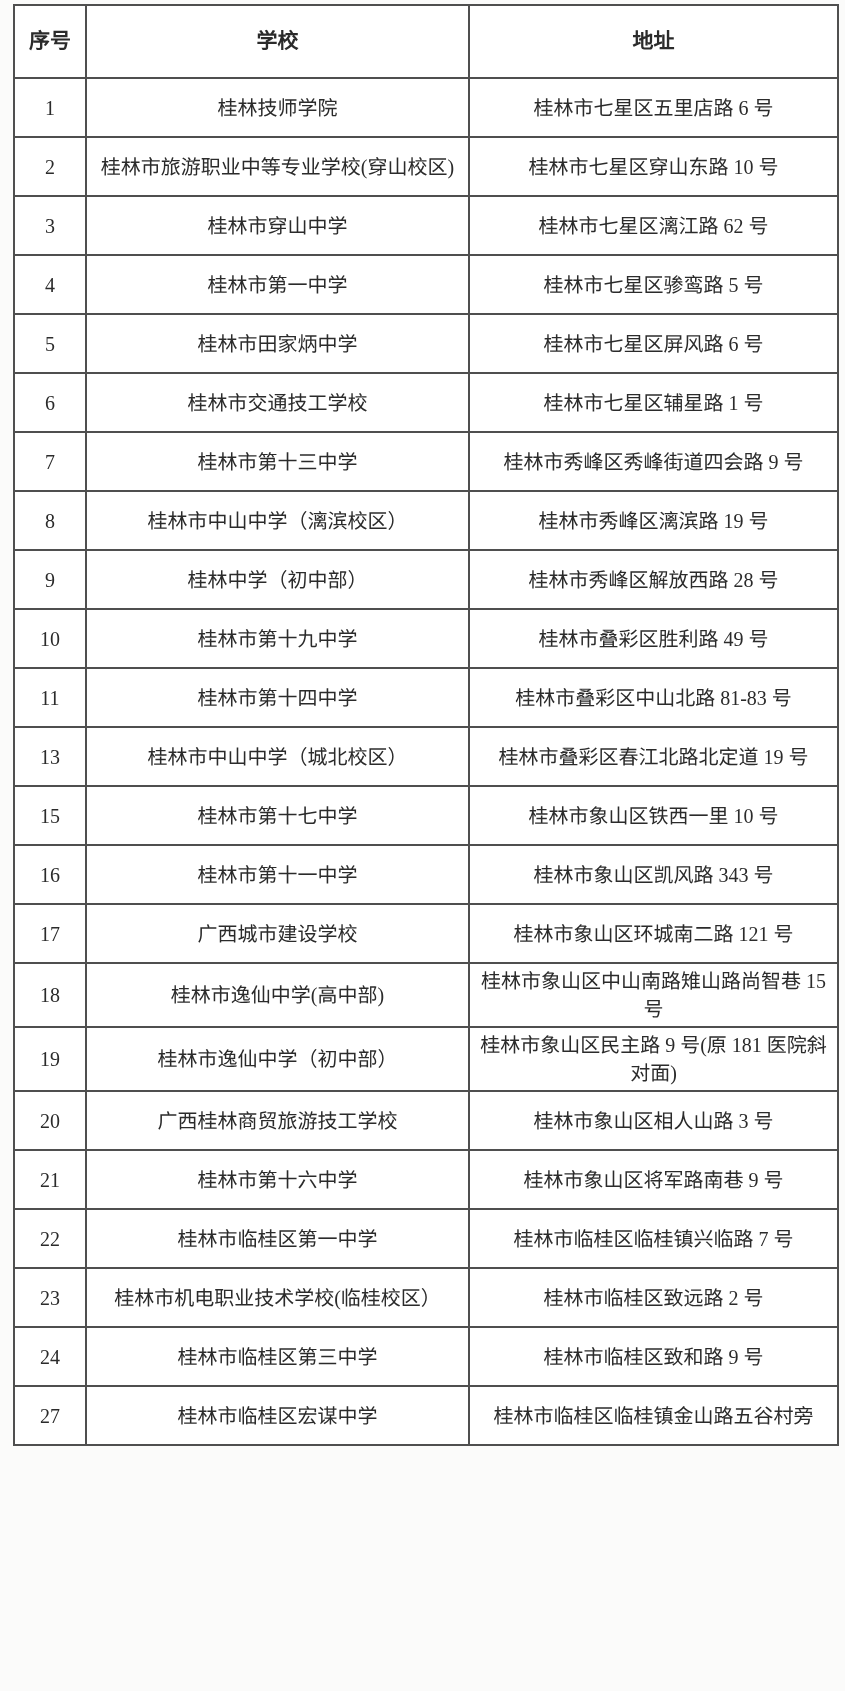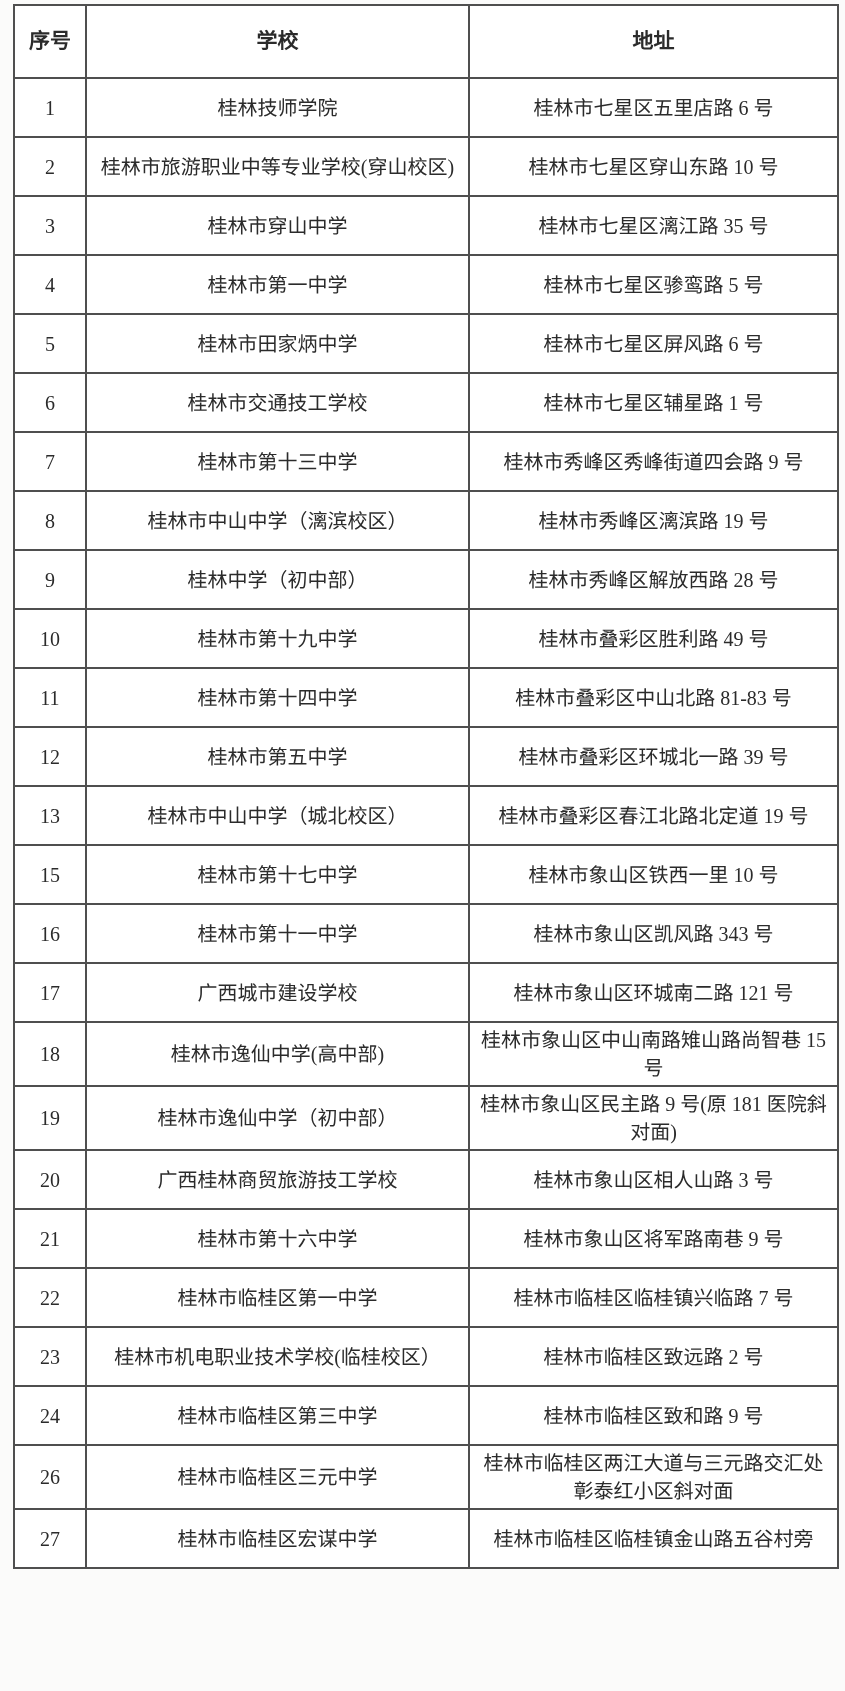--- a/index.html
+++ b/index.html
@@ -65,21 +65,21 @@
           <td>桂林市七星区五里店路 6 号</td>
         </tr>
         <tr>
           <td>2</td>
           <td>桂林市旅游职业中等专业学校(穿山校区)</td>
           <td>桂林市七星区穿山东路 10 号</td>
         </tr>
         <tr>
           <td>3</td>
           <td>桂林市穿山中学</td>
-          <td>桂林市七星区漓江路 35 号</td>
+          <td>桂林市七星区漓江路 62 号</td>
         </tr>
         <tr>
           <td>4</td>
           <td>桂林市第一中学</td>
           <td>桂林市七星区骖鸾路 5 号</td>
         </tr>
         <tr>
           <td>5</td>
           <td>桂林市田家炳中学</td>
           <td>桂林市七星区屏风路 6 号</td>
@@ -106,25 +106,20 @@
         </tr>
         <tr>
           <td>10</td>
           <td>桂林市第十九中学</td>
           <td>桂林市叠彩区胜利路 49 号</td>
         </tr>
         <tr>
           <td>11</td>
           <td>桂林市第十四中学</td>
           <td>桂林市叠彩区中山北路 81-83 号</td>
-        </tr>
-        <tr>
-          <td>12</td>
-          <td>桂林市第五中学</td>
-          <td>桂林市叠彩区环城北一路 39 号</td>
         </tr>
         <tr>
           <td>13</td>
           <td>桂林市中山中学（城北校区）</td>
           <td>桂林市叠彩区春江北路北定道 19 号</td>
         </tr>
         <tr>
           <td>15</td>
           <td>桂林市第十七中学</td>
           <td>桂林市象山区铁西一里 10 号</td>
@@ -168,24 +163,19 @@
           <td>23</td>
           <td>桂林市机电职业技术学校(临桂校区）</td>
           <td>桂林市临桂区致远路 2 号</td>
         </tr>
         <tr>
           <td>24</td>
           <td>桂林市临桂区第三中学</td>
           <td>桂林市临桂区致和路 9 号</td>
         </tr>
         <tr>
-          <td>26</td>
-          <td>桂林市临桂区三元中学</td>
-          <td>桂林市临桂区两江大道与三元路交汇处彰泰红小区斜对面</td>
-        </tr>
-        <tr>
           <td>27</td>
           <td>桂林市临桂区宏谋中学</td>
           <td>桂林市临桂区临桂镇金山路五谷村旁</td>
         </tr>
       </tbody>
   </table>
 </div>
 
 </body></html>

